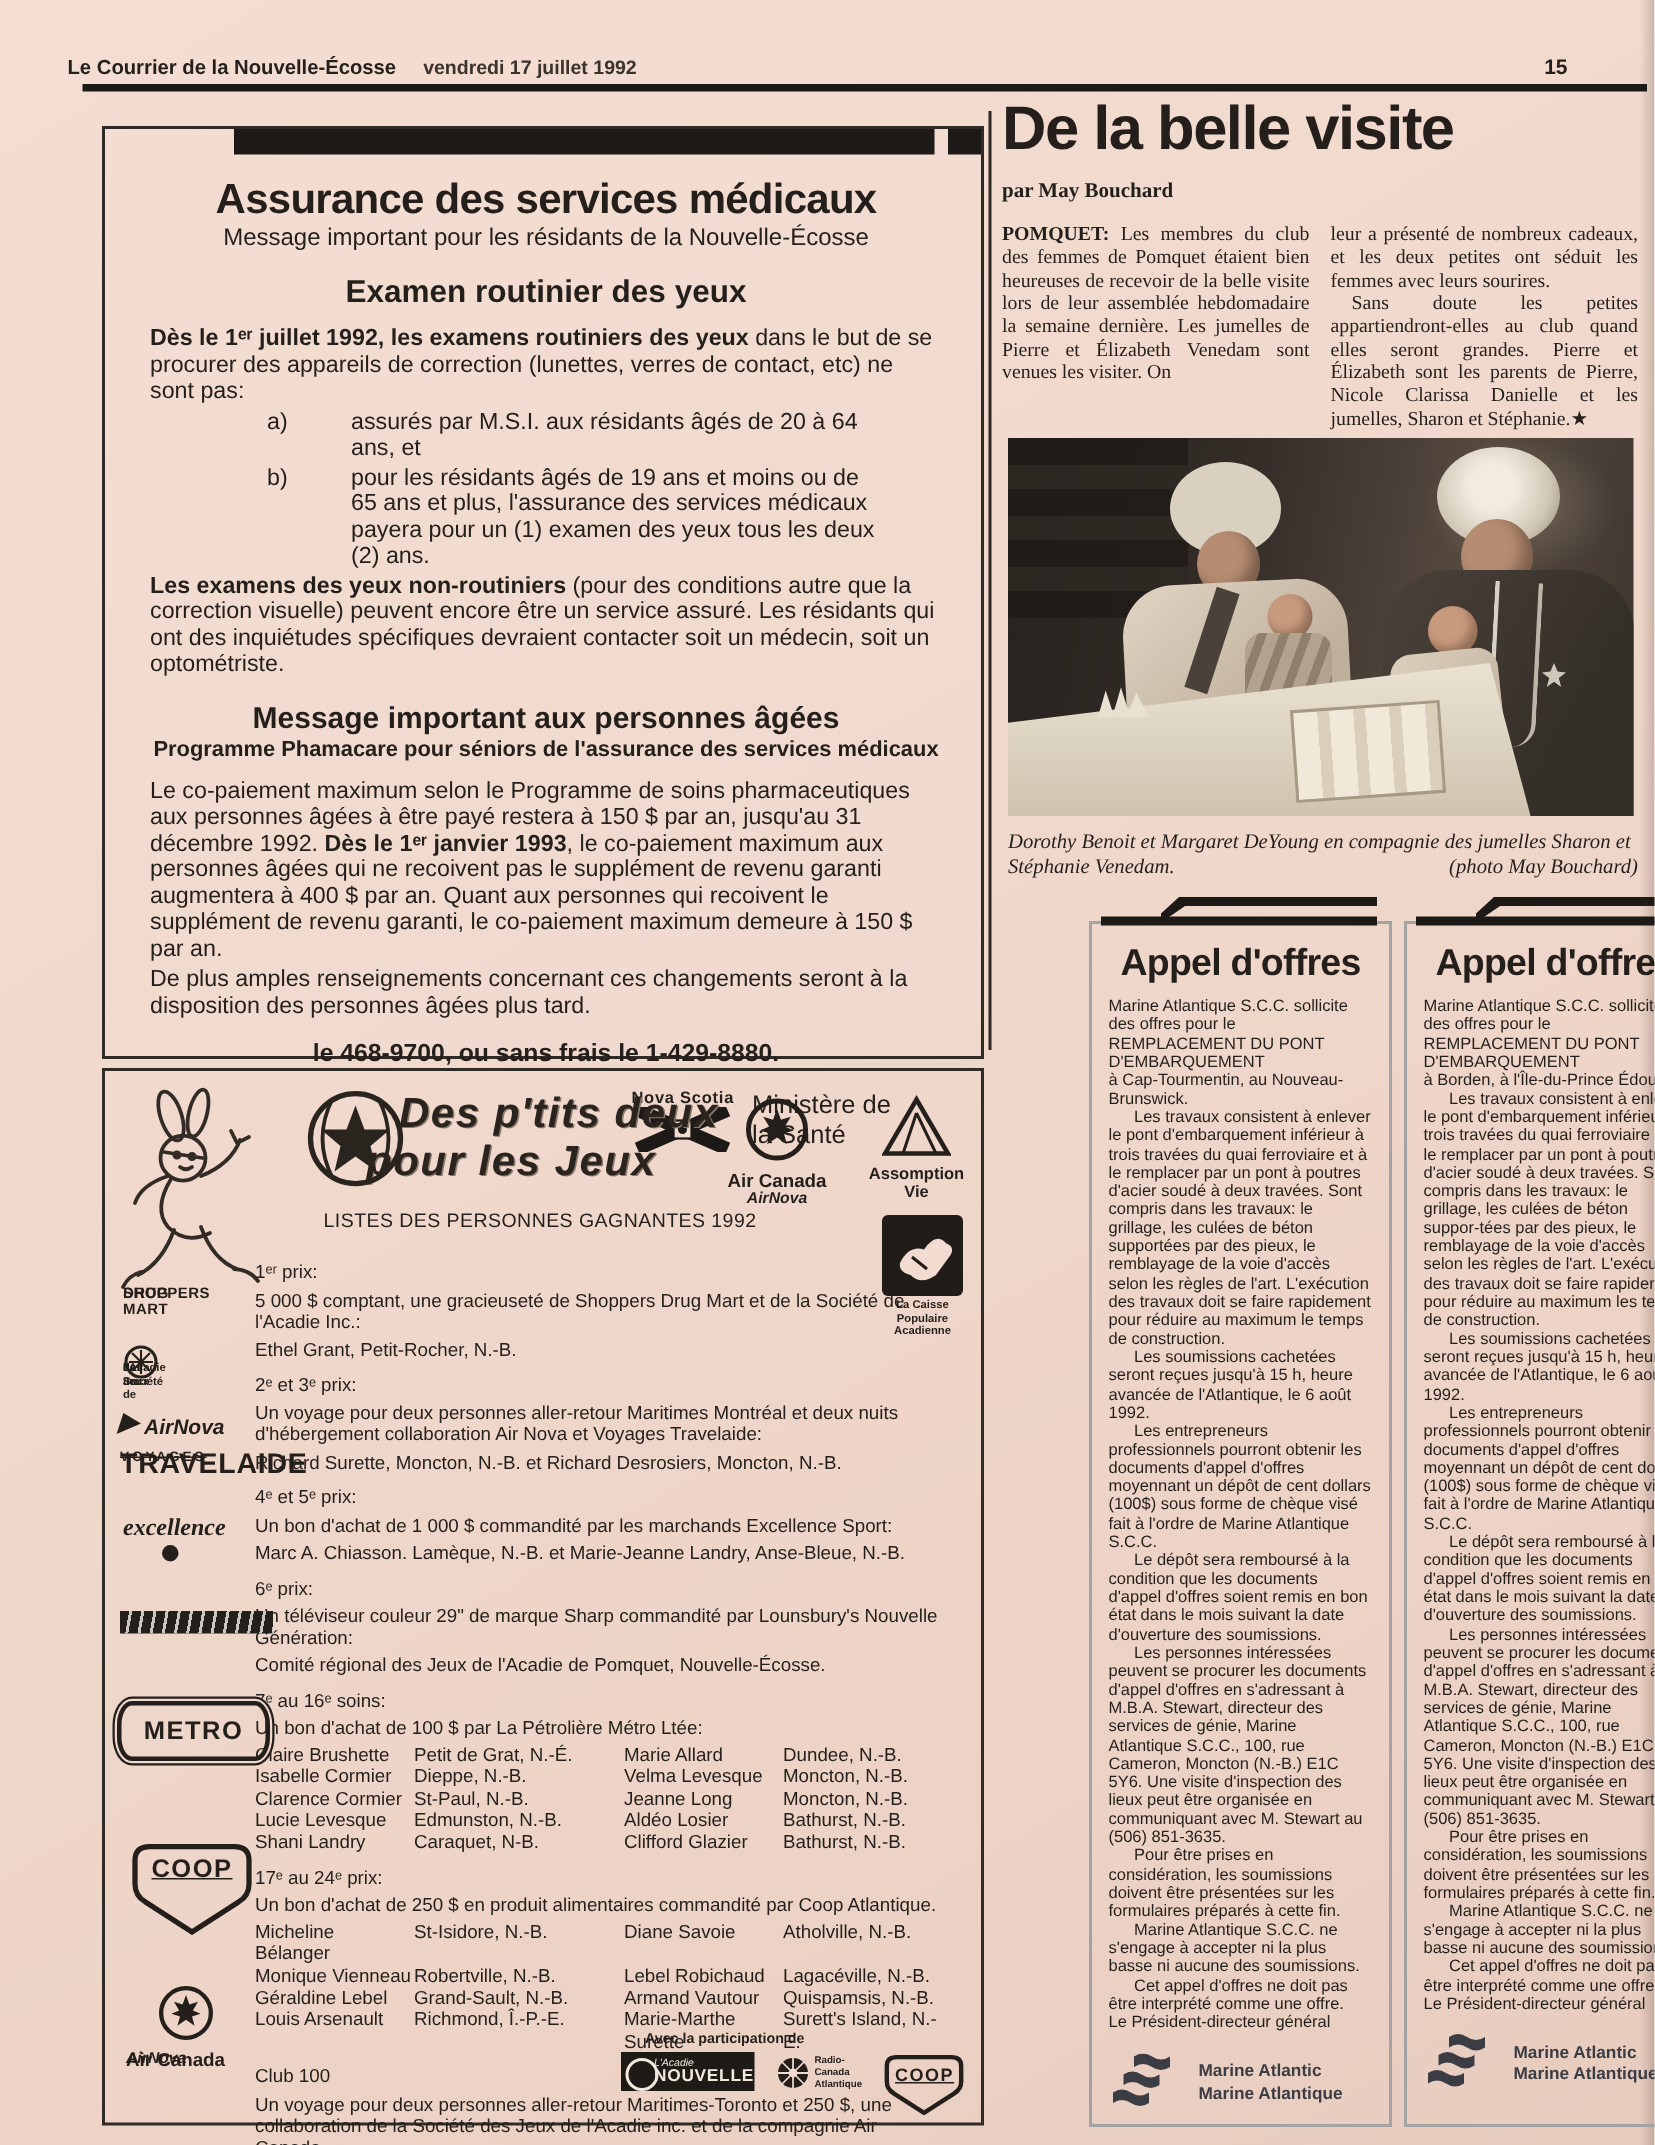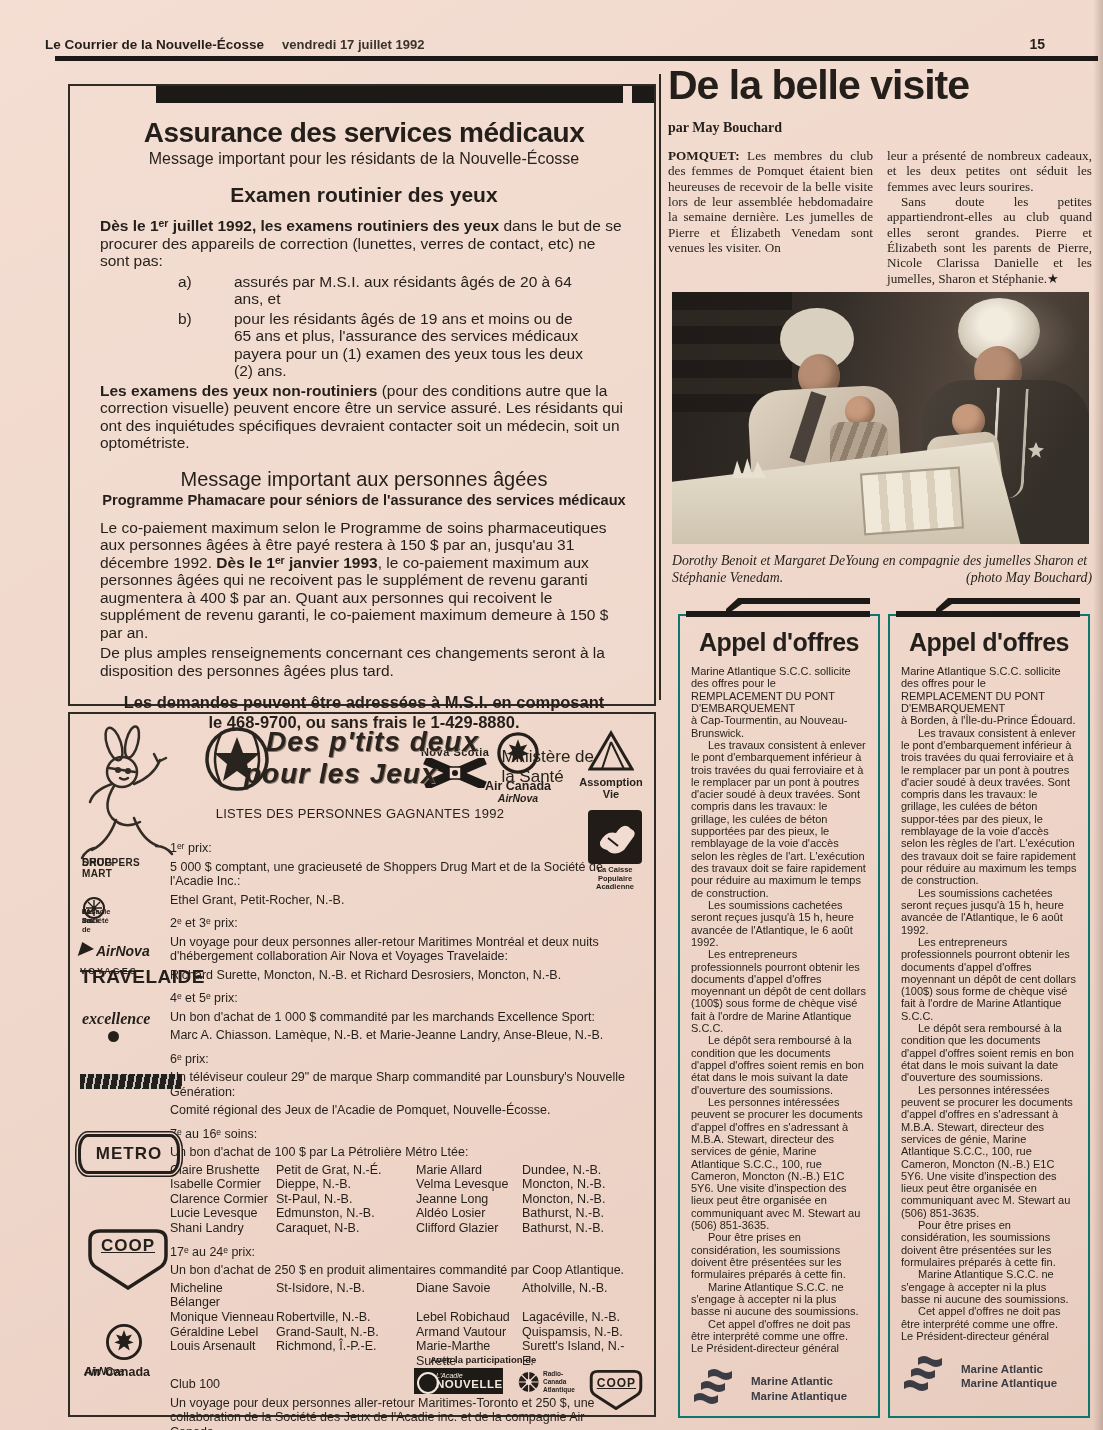--- a/index.html
+++ b/index.html
@@ -26,21 +26,21 @@
   .msi-topbar .bar2{width:22px;background:#1d1916;}
   .msi-inner{padding:8px 26px 0 30px;}
   .msi-title{font-size:28px;font-weight:bold;text-align:center;margin:6px 0 0;letter-spacing:-0.5px;}
   .msi-sub{font-size:16px;text-align:center;margin:1px 0 0;}
   .msi-h2{font-size:21px;font-weight:bold;text-align:center;margin:15px 0 10px;}
   .msi p{font-size:15.5px;line-height:1.13;margin:0 0 3px;}
   .msi-list{margin:2px 0 2px 78px;}
   .msi-li{display:flex;font-size:15.5px;line-height:1.13;margin-bottom:2px;}
   .msi-li .lab{width:56px;flex:none;}
   .msi-li .txt{width:358px;}
-  .msi-h2b{font-size:20px;font-weight:normal;text-align:center;margin:16px 0 1px;}
+  .msi-h2b{font-size:20px;font-weight:bold;text-align:center;margin:16px 0 1px;}
   .msi-subb{font-size:14.6px;font-weight:bold;text-align:center;margin:0 0 11px;}
   .msi-contact{font-size:16.5px;font-weight:bold;text-align:center;line-height:1.2;margin-top:14px;}
   .msi-logo-row{display:flex;justify-content:flex-end;align-items:center;gap:12px;margin-top:13px;padding-right:34px;}
   .ns-logo{display:flex;flex-direction:column;align-items:center;}
   .ns-word{font-size:11px;font-weight:bold;letter-spacing:.5px;}
   .ns-dept{font-size:17px;line-height:1.15;}
 
   
   .headline{position:absolute;left:668px;top:62px;width:432px;font-size:41px;font-weight:800;letter-spacing:-1px;}
   .byline{position:absolute;left:668px;top:120px;font-family:"Liberation Serif",serif;font-weight:bold;font-size:14px;}
@@ -70,21 +70,21 @@
   .baby2-head{left:280px;top:112px;width:33px;height:33px;border-radius:50%;background:#c79a7d;box-shadow:inset -4px -5px 6px rgba(70,45,30,.4);}
   .baby2-body{left:258px;top:142px;width:72px;height:88px;border-radius:14px;background:linear-gradient(130deg,#dccfbc,#bcae99);transform:rotate(-6deg);}
   .ph-table{left:-10px;bottom:-6px;width:360px;height:108px;background:linear-gradient(#eae2d2,#cdc2ad);clip-path:polygon(0 38%,92% 0,100% 100%,0 100%);}
   .giftbox{left:190px;bottom:12px;width:96px;height:58px;border:2px solid #a79a84;background:repeating-linear-gradient(90deg,#f0e9da 0 16px,#d9cfba 16px 24px);transform:rotate(-4deg);}
   .candle{left:60px;bottom:66px;width:34px;height:22px;background:#e8e0d0;clip-path:polygon(0 100%,15% 20%,30% 90%,45% 10%,60% 85%,75% 25%,100% 100%);}
 
   .caption{position:absolute;left:672px;top:552px;width:420px;font-family:"Liberation Serif",serif;font-style:italic;font-size:13.8px;line-height:1.25;}
   .caption .credit{position:absolute;right:0;bottom:0;}
 
   
-  .tender{position:absolute;top:614px;width:198px;height:800px;border:2px solid #0f766e;}
+  .tender{position:absolute;top:614px;width:198px;height:800px;border:2px solid #a3a3a3;margin-left:48px;}
   .tender.t1{left:678px;}
   .tender.t2{left:888px;}
   .t-stripes{position:absolute;left:6px;top:-18px;width:184px;height:20px;}
   .t-title{font-size:25px;font-weight:800;text-align:center;margin:12px 0 8px;letter-spacing:-0.5px;}
   .t-body{padding:0 11px;font-size:11px;line-height:1.12;}
   .t-body p{margin:0;}
   .t-ind{text-indent:17px;}
   .t-proj{margin-top:1px;}
   .t-sign{margin-top:14px;}
   .t-logo{display:flex;align-items:center;gap:7px;margin:14px 0 0 14px;}
@@ -177,21 +177,20 @@
         <span class="lab">b)</span>
         <span class="txt">pour les résidants âgés de 19 ans et moins ou de 65 ans et plus, l'assurance des services médicaux payera pour un (1) examen des yeux tous les deux (2) ans.</span>
       </div>
     </div>
     <p><b>Les examens des yeux non-routiniers</b><span> (pour des conditions autre que la correction visuelle) peuvent encore être un service assuré. Les résidants qui ont des inquiétudes spécifiques devraient contacter soit un médecin, soit un optométriste.</span></p>
     <div class="msi-h2b">Message important aux personnes âgées</div>
     <div class="msi-subb">Programme Phamacare pour séniors de l'assurance des services médicaux</div>
     <p><span>Le co-paiement maximum selon le Programme de soins pharmaceutiques aux personnes âgées à être payé restera à 150 $ par an, jusqu'au 31 décembre 1992. </span><b>Dès le 1ᵉʳ janvier 1993</b><span>, le co-paiement maximum aux personnes âgées qui ne recoivent pas le supplément de revenu garanti augmentera à 400 $ par an. Quant aux personnes qui recoivent le supplément de revenu garanti, le co-paiement maximum demeure à 150 $ par an.</span></p>
     <p>De plus amples renseignements concernant ces changements seront à la disposition des personnes âgées plus tard.</p>
     <div class="msi-contact">
-      <div>Les demandes peuvent être adressées à M.S.I. en composant</div>
       <div>le 468-9700, ou sans frais le 1-429-8880.</div>
     </div>
     <div class="msi-logo-row">
       <div class="ns-logo">
         <span class="ns-word">Nova Scotia</span>
         <svg width="64" height="30" viewBox="0 0 64 30">
           <path d="M2 2 L62 28" stroke="#1d1916" stroke-width="9"></path>
           <path d="M62 2 L2 28" stroke="#1d1916" stroke-width="9"></path>
           <rect x="26" y="9" width="12" height="12" fill="#f2dcd2" stroke="#1d1916" stroke-width="1.5"></rect>
           <circle cx="32" cy="15" r="3" fill="#1d1916"></circle>

